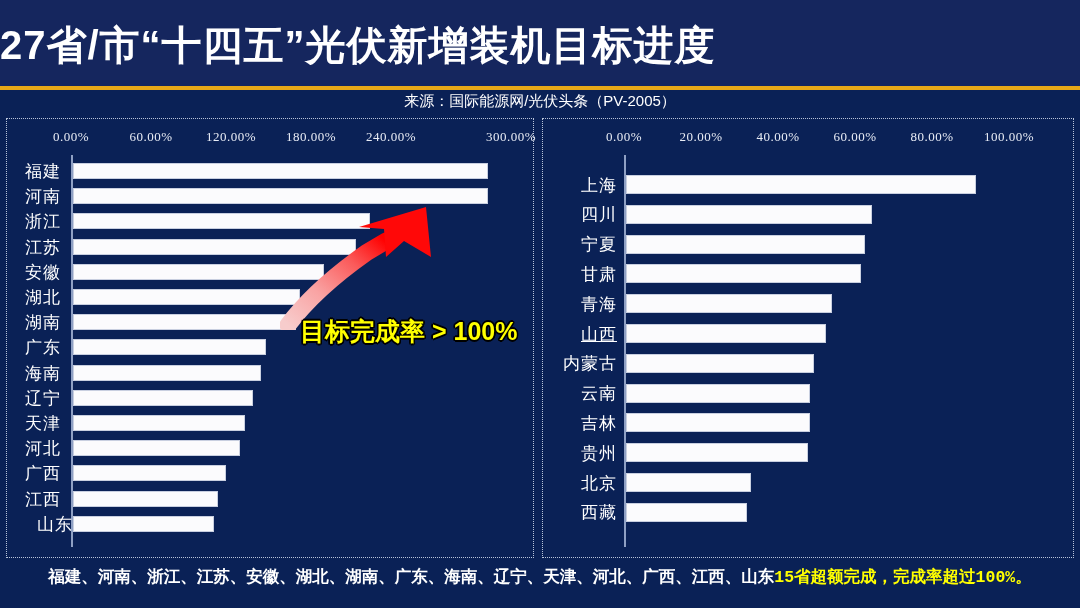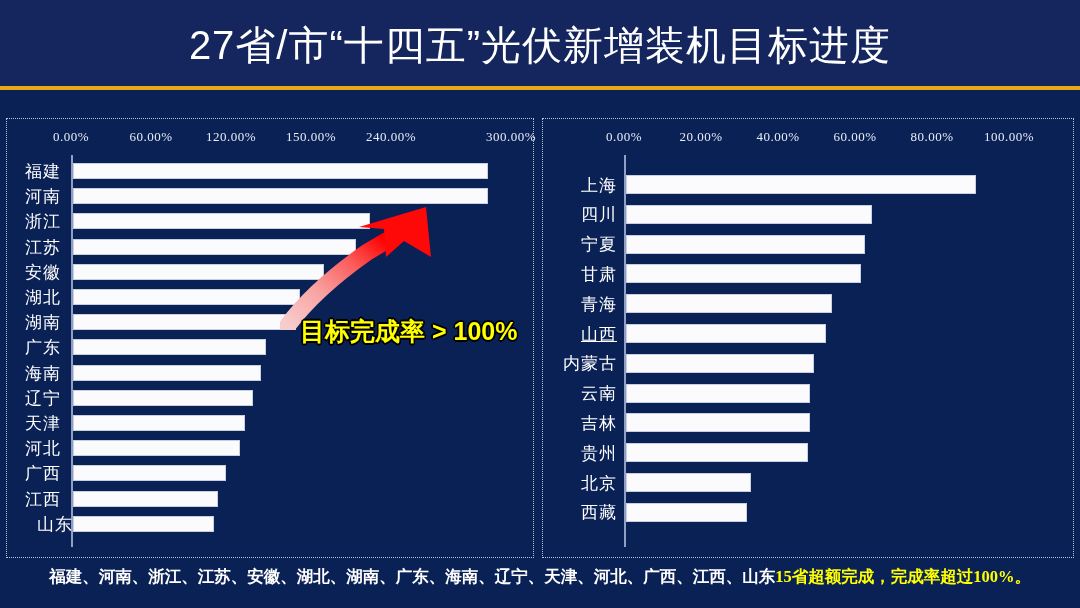--- a/index.html
+++ b/index.html
@@ -21,24 +21,23 @@
     position: absolute;
     left: 0; top: 0;
     width: 1080px;
     height: 88px;
     background: #15265e;
   }
   #title {
     position: absolute;
     left: 0; top: 18px;
     width: 1080px;
-    text-align: center;
     color: #ffffff;
     font-size: 40px;
-    font-weight: normal;
+    font-weight: bold;
     letter-spacing: 1px;
     font-family: "Liberation Sans", sans-serif;
     white-space: nowrap;
   }
   #gold-rule {
     position: absolute;
     left: 0; top: 86px;
     width: 1080px;
     height: 4px;
     background: #e8a817;
@@ -140,41 +139,42 @@
   
   #footer {
     position: absolute;
     left: 0;
     top: 566px;
     width: 1080px;
     text-align: center;
     font-size: 16.5px;
     font-weight: bold;
     white-space: nowrap;
-    font-family: Liberation Serif, serif;
+    font-family: Liberation Mono, monospace;
   }
   #footer .provinces { color: #ffffff; }
   #footer .highlight { color: #ffff00; }
 </style>
 </head>
 <body>
 
 <div id="slide">
 
   <div id="header">
     <div id="title">27省/市“十四五”光伏新增装机目标进度</div>
   </div>
   <div id="gold-rule"></div>
+  <div id="source">来源：国际能源网/光伏头条（PV-2005）</div>
 
   <div class="panel" id="panel-left">
     <div class="axis-row" id="axis-left">
         <div class="tick-label" style="left: 64px;">0.00%</div>
         <div class="tick-label" style="left: 144px;">60.00%</div>
         <div class="tick-label" style="left: 224px;">120.00%</div>
-        <div class="tick-label" style="left: 304px;">150.00%</div>
+        <div class="tick-label" style="left: 304px;">180.00%</div>
         <div class="tick-label" style="left: 384px;">240.00%</div>
         <div class="tick-label" style="left: 464px; margin-left: 40px;">300.00%</div>
       </div>
     <div class="plot" id="plot-left">
       <div class="axis-line" id="axisline-left" style="left: 64px;"></div>
     <div class="bar-label" style="top: 5px; right: 472px;">福建</div>
         <div class="bar" style="left: 66px; top: 8px; height: 16px; width: 414.667px; background: rgb(251, 251, 253);"></div>
         <div class="bar-label" style="top: 30.2px; right: 472px;">河南</div>
         <div class="bar" style="left: 66px; top: 33.2px; height: 16px; width: 414.667px; background: rgb(251, 251, 253);"></div>
         <div class="bar-label" style="top: 55.4px; right: 472px;">浙江</div>

